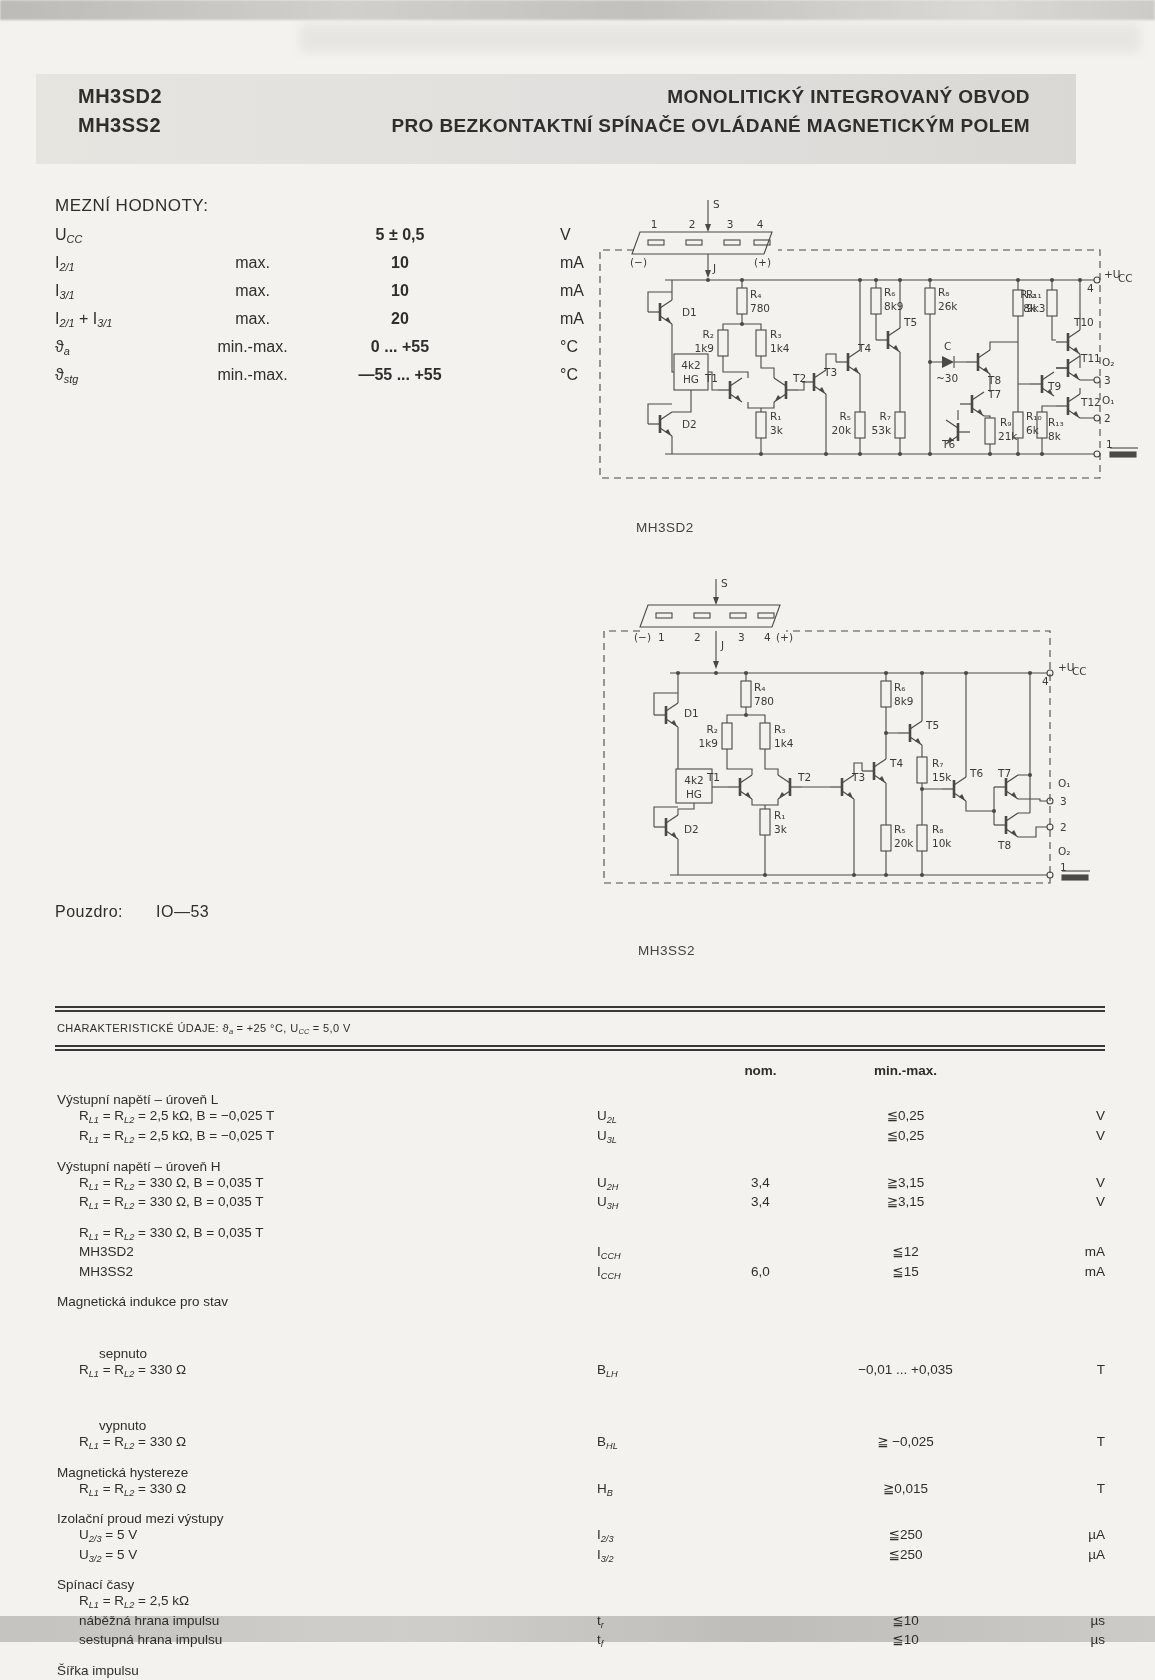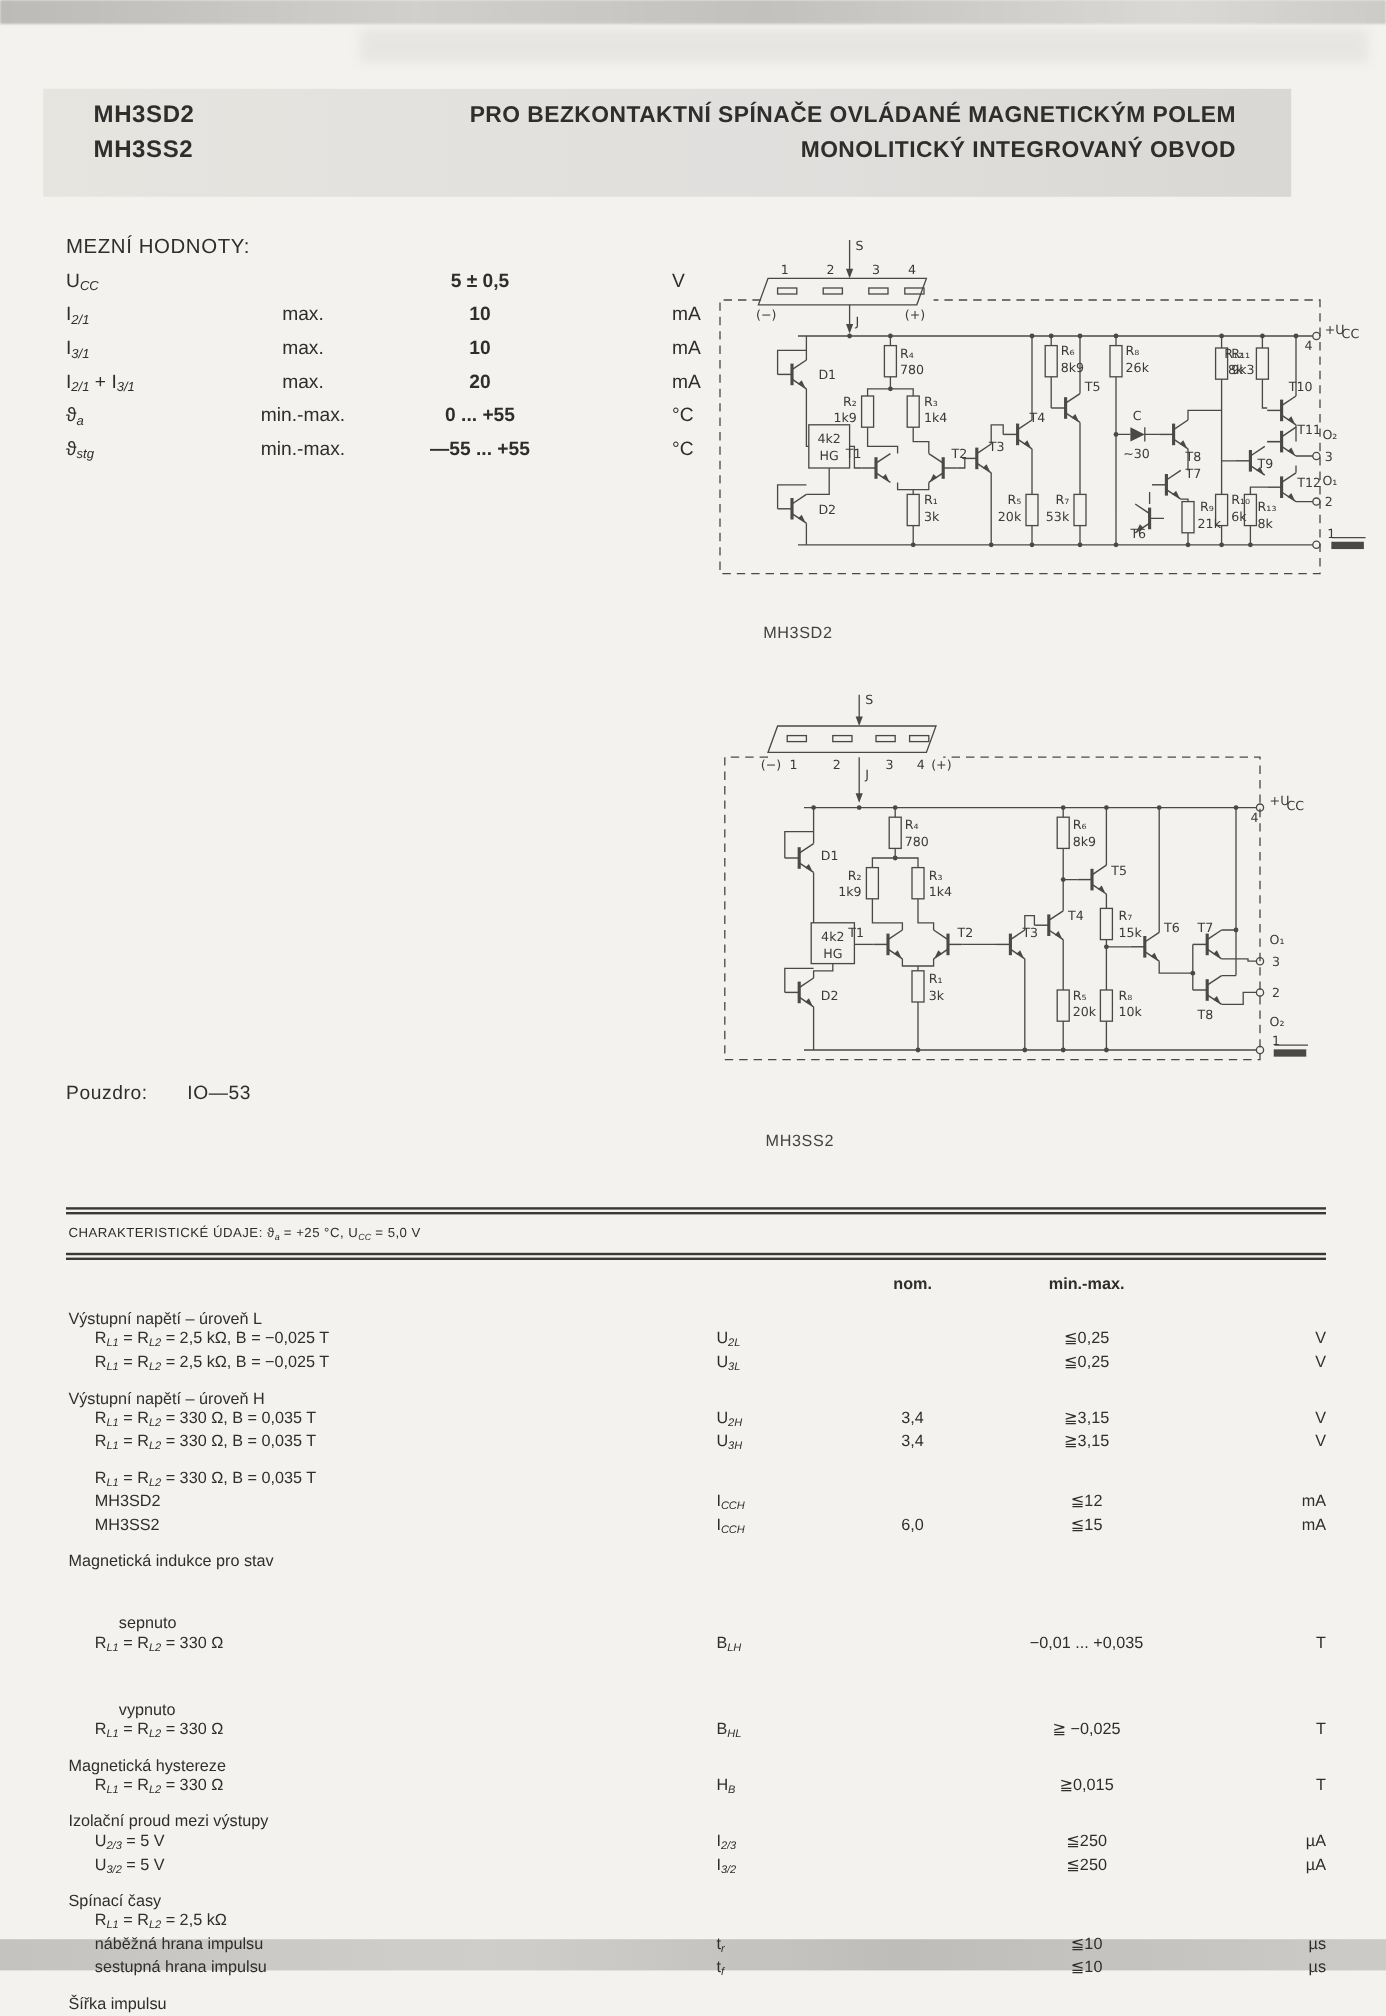--- a/index.html
+++ b/index.html
@@ -55,22 +55,22 @@
   <div class="scan-top"></div>
   <div class="scan-top2"></div>
   <div class="header-band"></div>
   <div class="scan-bottom"></div>
 
   <div class="hdr-parts">
     <div>MH3SD2</div>
     <div>MH3SS2</div>
   </div>
   <div class="hdr-title">
+    <div>MONOLITICKÝ INTEGROVANÝ OBVOD</div>
     <div>PRO BEZKONTAKTNÍ SPÍNAČE OVLÁDANÉ MAGNETICKÝM POLEM</div>
-    <div>MONOLITICKÝ INTEGROVANÝ OBVOD</div>
   </div>
 
   <div class="limits-title">MEZNÍ HODNOTY:</div>
   <div class="limits">
     <div class="lim-row">
       <span><span>U</span><sub>CC</sub></span>
       <span class="lim-cond"></span>
       <span class="lim-val">5 ± 0,5</span>
       <span class="lim-unit">V</span>
     </div>

